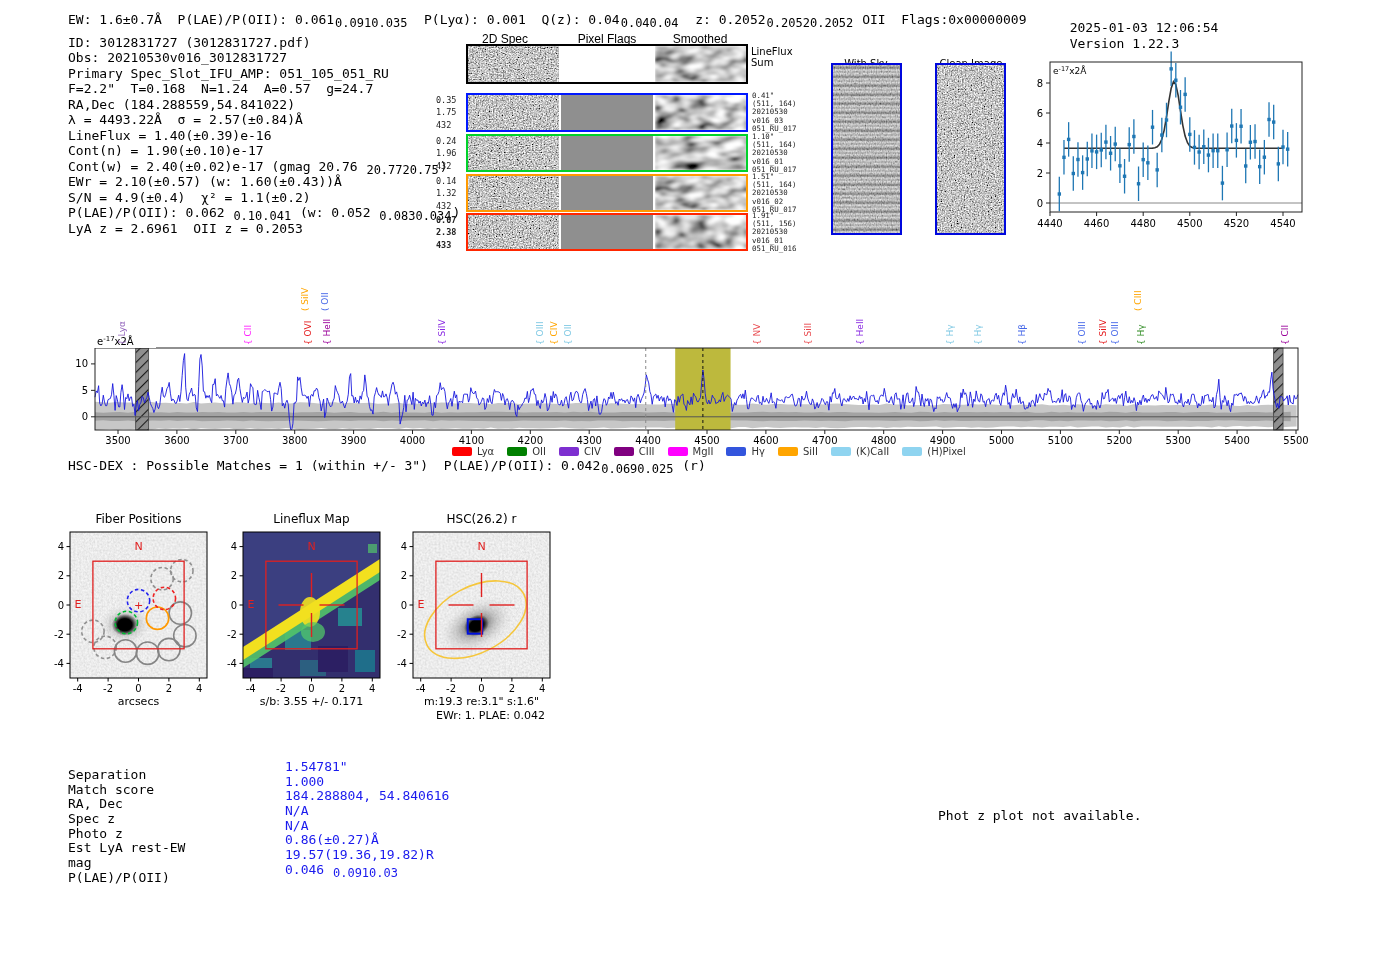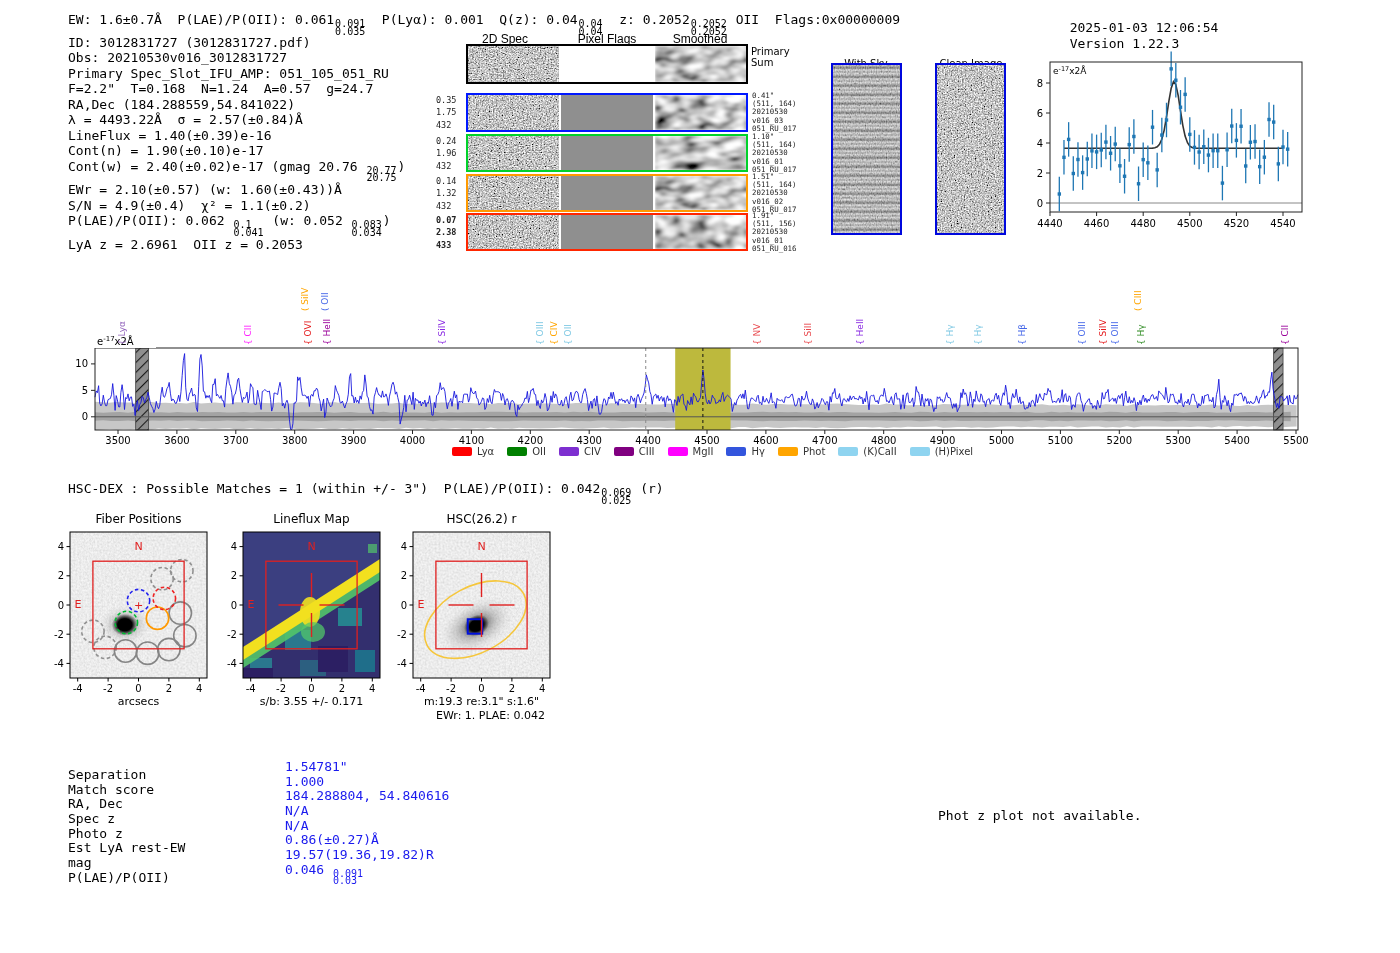--- a/index.html
+++ b/index.html
@@ -1,21 +1,21 @@
 <!DOCTYPE html>
 <html><head>
 <meta charset="utf-8">
 <style>
   html,body{margin:0;padding:0;background:#fff}
   body{width:1400px;height:953px;position:relative;overflow:hidden;
        font-family:"DejaVu Sans Mono","Liberation Mono",monospace;color:#000}
   .abs{position:absolute}
   .mono13{font-size:13px;line-height:15.45px;white-space:pre}
   .sans{font-family:"DejaVu Sans","Liberation Sans",sans-serif}
-  .stk{display:inline-flex;flex-direction:column;font-size:10px;line-height:7.8px;
+  .stk{display:inline-flex;flex-direction:row;font-size:12px;line-height:7.8px;
        vertical-align:-3px;margin:0 1px;white-space:pre}
   .hdr-right span{margin-right:8px}
   .colhdr{font-family:Liberation Sans, sans-serif;font-size:12px;transform:translateX(-50%);white-space:nowrap}
   .rowbox{position:absolute;display:flex;gap:2px;background:#fff;box-sizing:border-box}
   .cell{flex:1;overflow:hidden;position:relative}
   .sidelab{position:absolute;font-size:8.5px;line-height:12.4px;text-align:left;color:#222;white-space:pre}
   .rlab{position:absolute;font-size:7.4px;line-height:8.2px;color:#222;white-space:pre}
   .ptitle{position:absolute;font-family:"DejaVu Sans",sans-serif;font-size:10px;line-height:11px;
           text-align:center;transform:translateX(-50%);white-space:pre}
   .imgbox{position:absolute;box-sizing:border-box;border:2px solid #0008dd;overflow:hidden}
@@ -221,21 +221,21 @@
     <div class="sidelab" style="left: 436px; top: 214px; width: 26px; font-weight: bold;">0.07
 2.38
 433</div>
     <div class="rlab" style="left: 752px; top: 212px;">1.91"
 (511, 156)
 20210530
 v016_01
 051_RU_016</div>
   </div>
 
-<div class="abs sans" id="wsum-label" style="left: 751px; top: 46px; font-size: 10px; line-height: 11px; white-space: pre;">Primary
+<div class="abs sans" id="wsum-label" style="left: 751px; top: 46px; font-size: 10px; line-height: 11px; white-space: pre;">LineFlux
 Sum</div>
 
 <div class="ptitle" style="left:866px;top:36px">
   <div>With Sky</div>
   <div>x, y: 511, 164</div>
 </div>
 <div class="imgbox" style="left:831px;top:63px;width:71px;height:172px">
   <div class="skybg">
     <svg class="noiseov" width="100%" height="100%">
         <rect width="100%" height="100%" filter="url(#nz3)"></rect>
@@ -531,33 +531,33 @@
     <span class="li">
       <span class="sw" style="background: rgb(255, 0, 255);"></span>
       <span>MgII</span>
     </span>
     <span class="li">
       <span class="sw" style="background: rgb(51, 85, 221);"></span>
       <span>Hγ</span>
     </span>
     <span class="li">
       <span class="sw" style="background: rgb(255, 165, 0);"></span>
-      <span>Phot</span>
+      <span>SiII</span>
     </span>
     <span class="li">
       <span class="sw" style="background: rgb(143, 212, 240);"></span>
       <span>(K)CaII</span>
     </span>
     <span class="li">
       <span class="sw" style="background: rgb(143, 212, 240);"></span>
       <span>(H)Pixel</span>
     </span>
   </div>
 
-<div class="abs mono13" style="left:68px;top:481px">HSC-DEX : Possible Matches = 1 (within +/- 3")  P(LAE)/P(OII): 0.042<span class="stk"><span>0.069</span><span>0.025</span></span> (r)</div>
+<div class="abs mono13" style="left:68px;top:458px">HSC-DEX : Possible Matches = 1 (within +/- 3")  P(LAE)/P(OII): 0.042<span class="stk"><span>0.069</span><span>0.025</span></span> (r)</div>
 
 <svg class="abs" id="cut-svg" style="left:40px;top:510px" width="580" height="220">
     <clipPath id="cclip0">
       <rect x="30" y="22" width="137" height="146"></rect>
     </clipPath>
     <g clip-path="url(#cclip0)">
       <rect x="30" y="22" width="137" height="146" fill="#f0f0f0"></rect>
       <rect x="30" y="22" width="137" height="146" filter="url(#soft)" opacity="0.45"></rect>
       <ellipse cx="84.82" cy="114.71000000000001" rx="27" ry="21" fill="url(#gHalo)" opacity="0.65"></ellipse>
       <ellipse cx="84.82" cy="114.71000000000001" rx="13" ry="11" fill="url(#gCore)"></ellipse>

